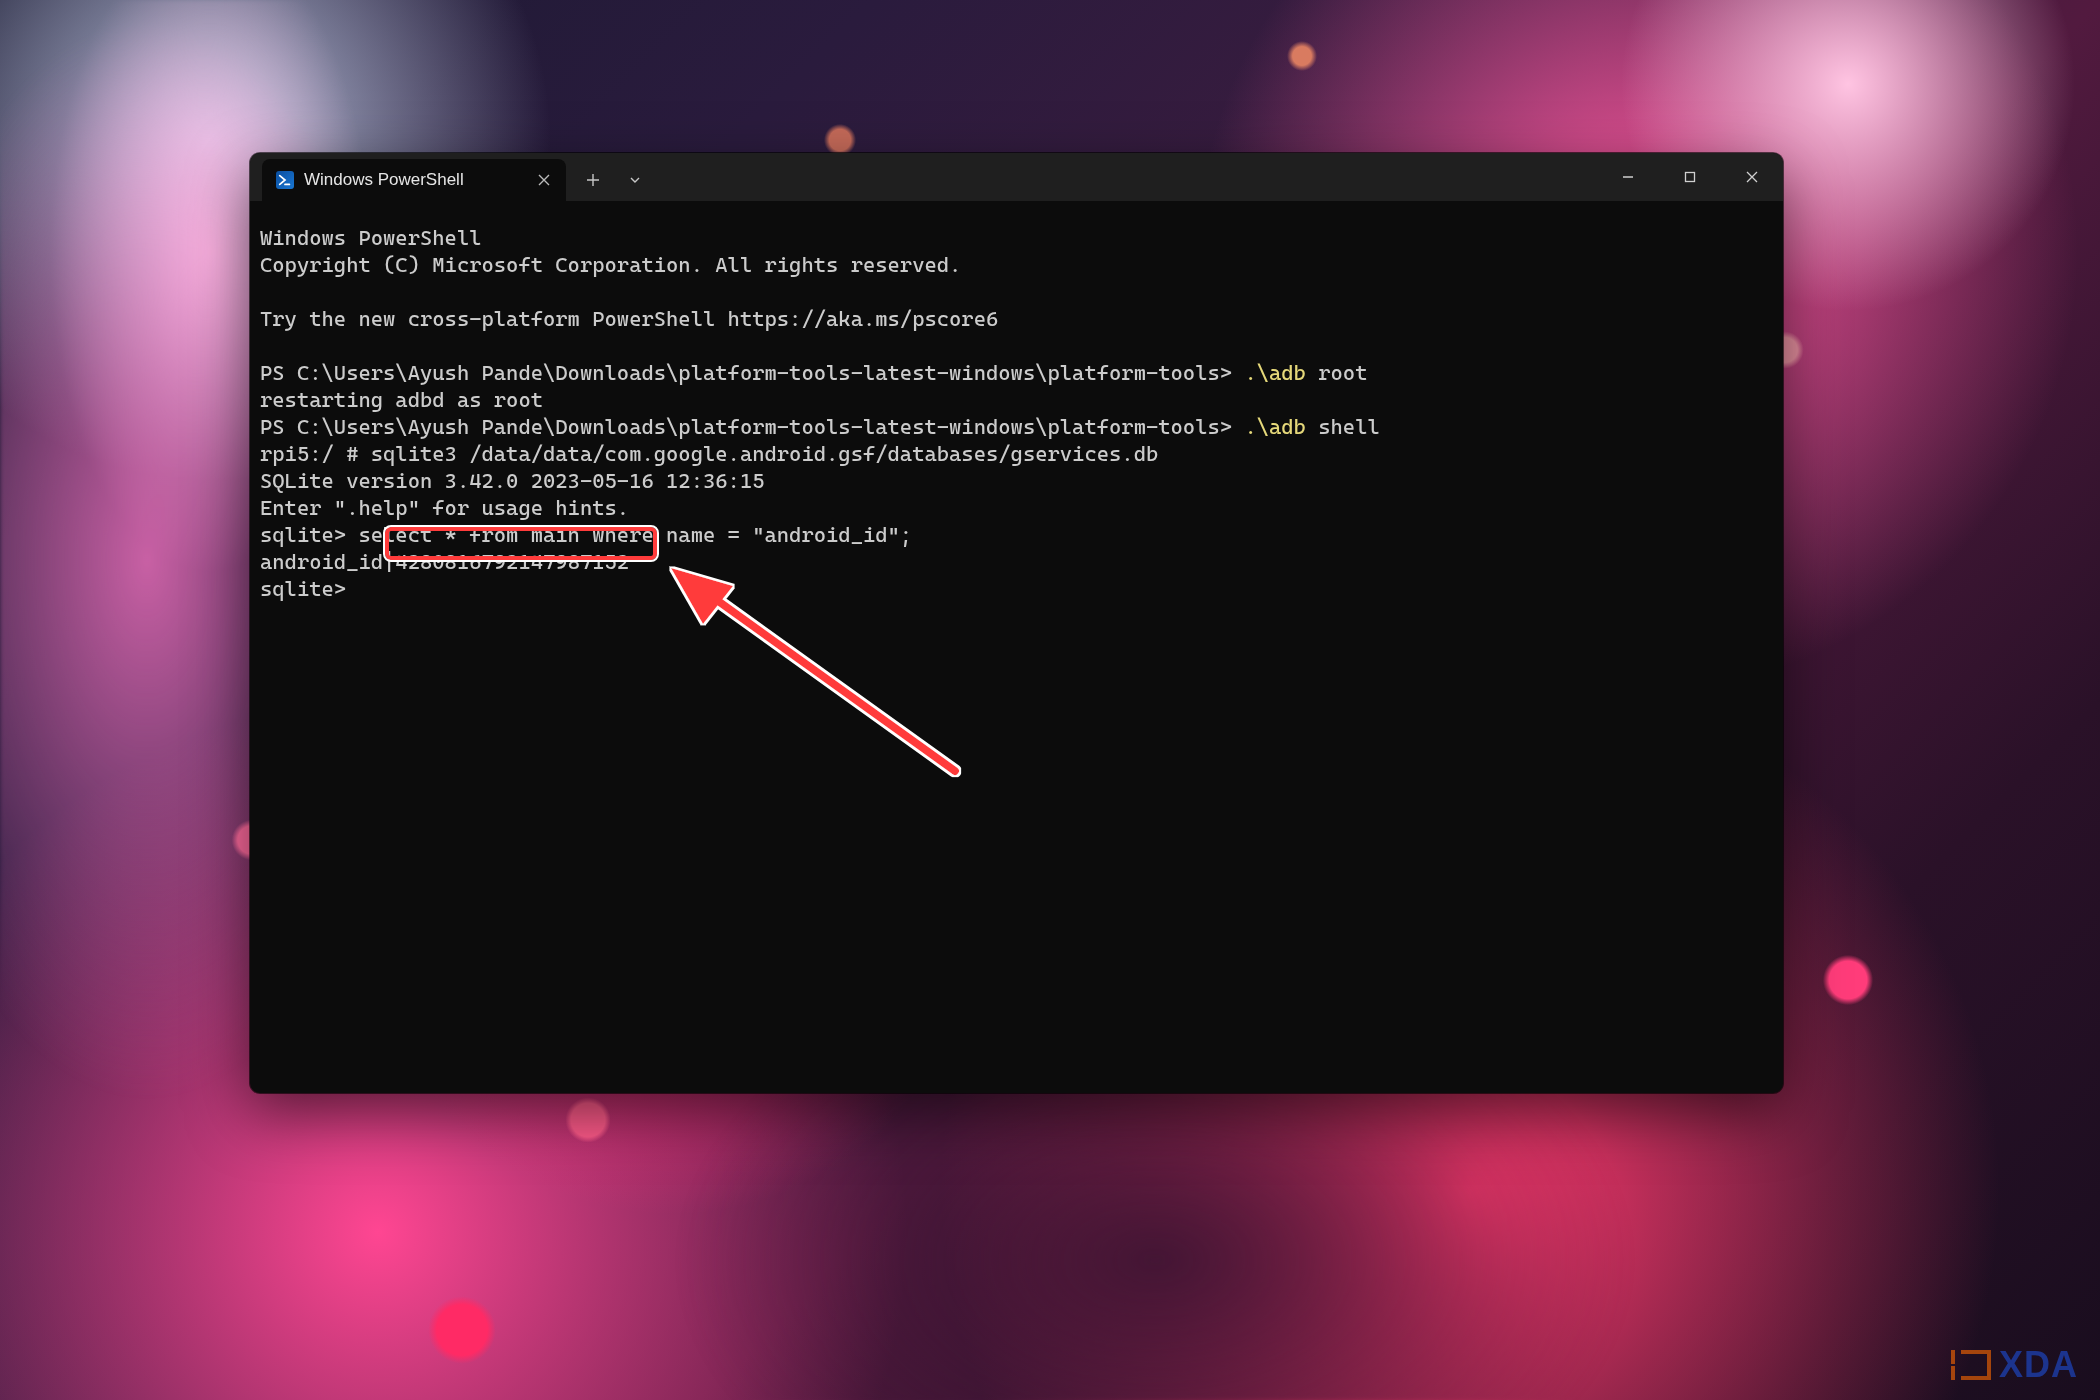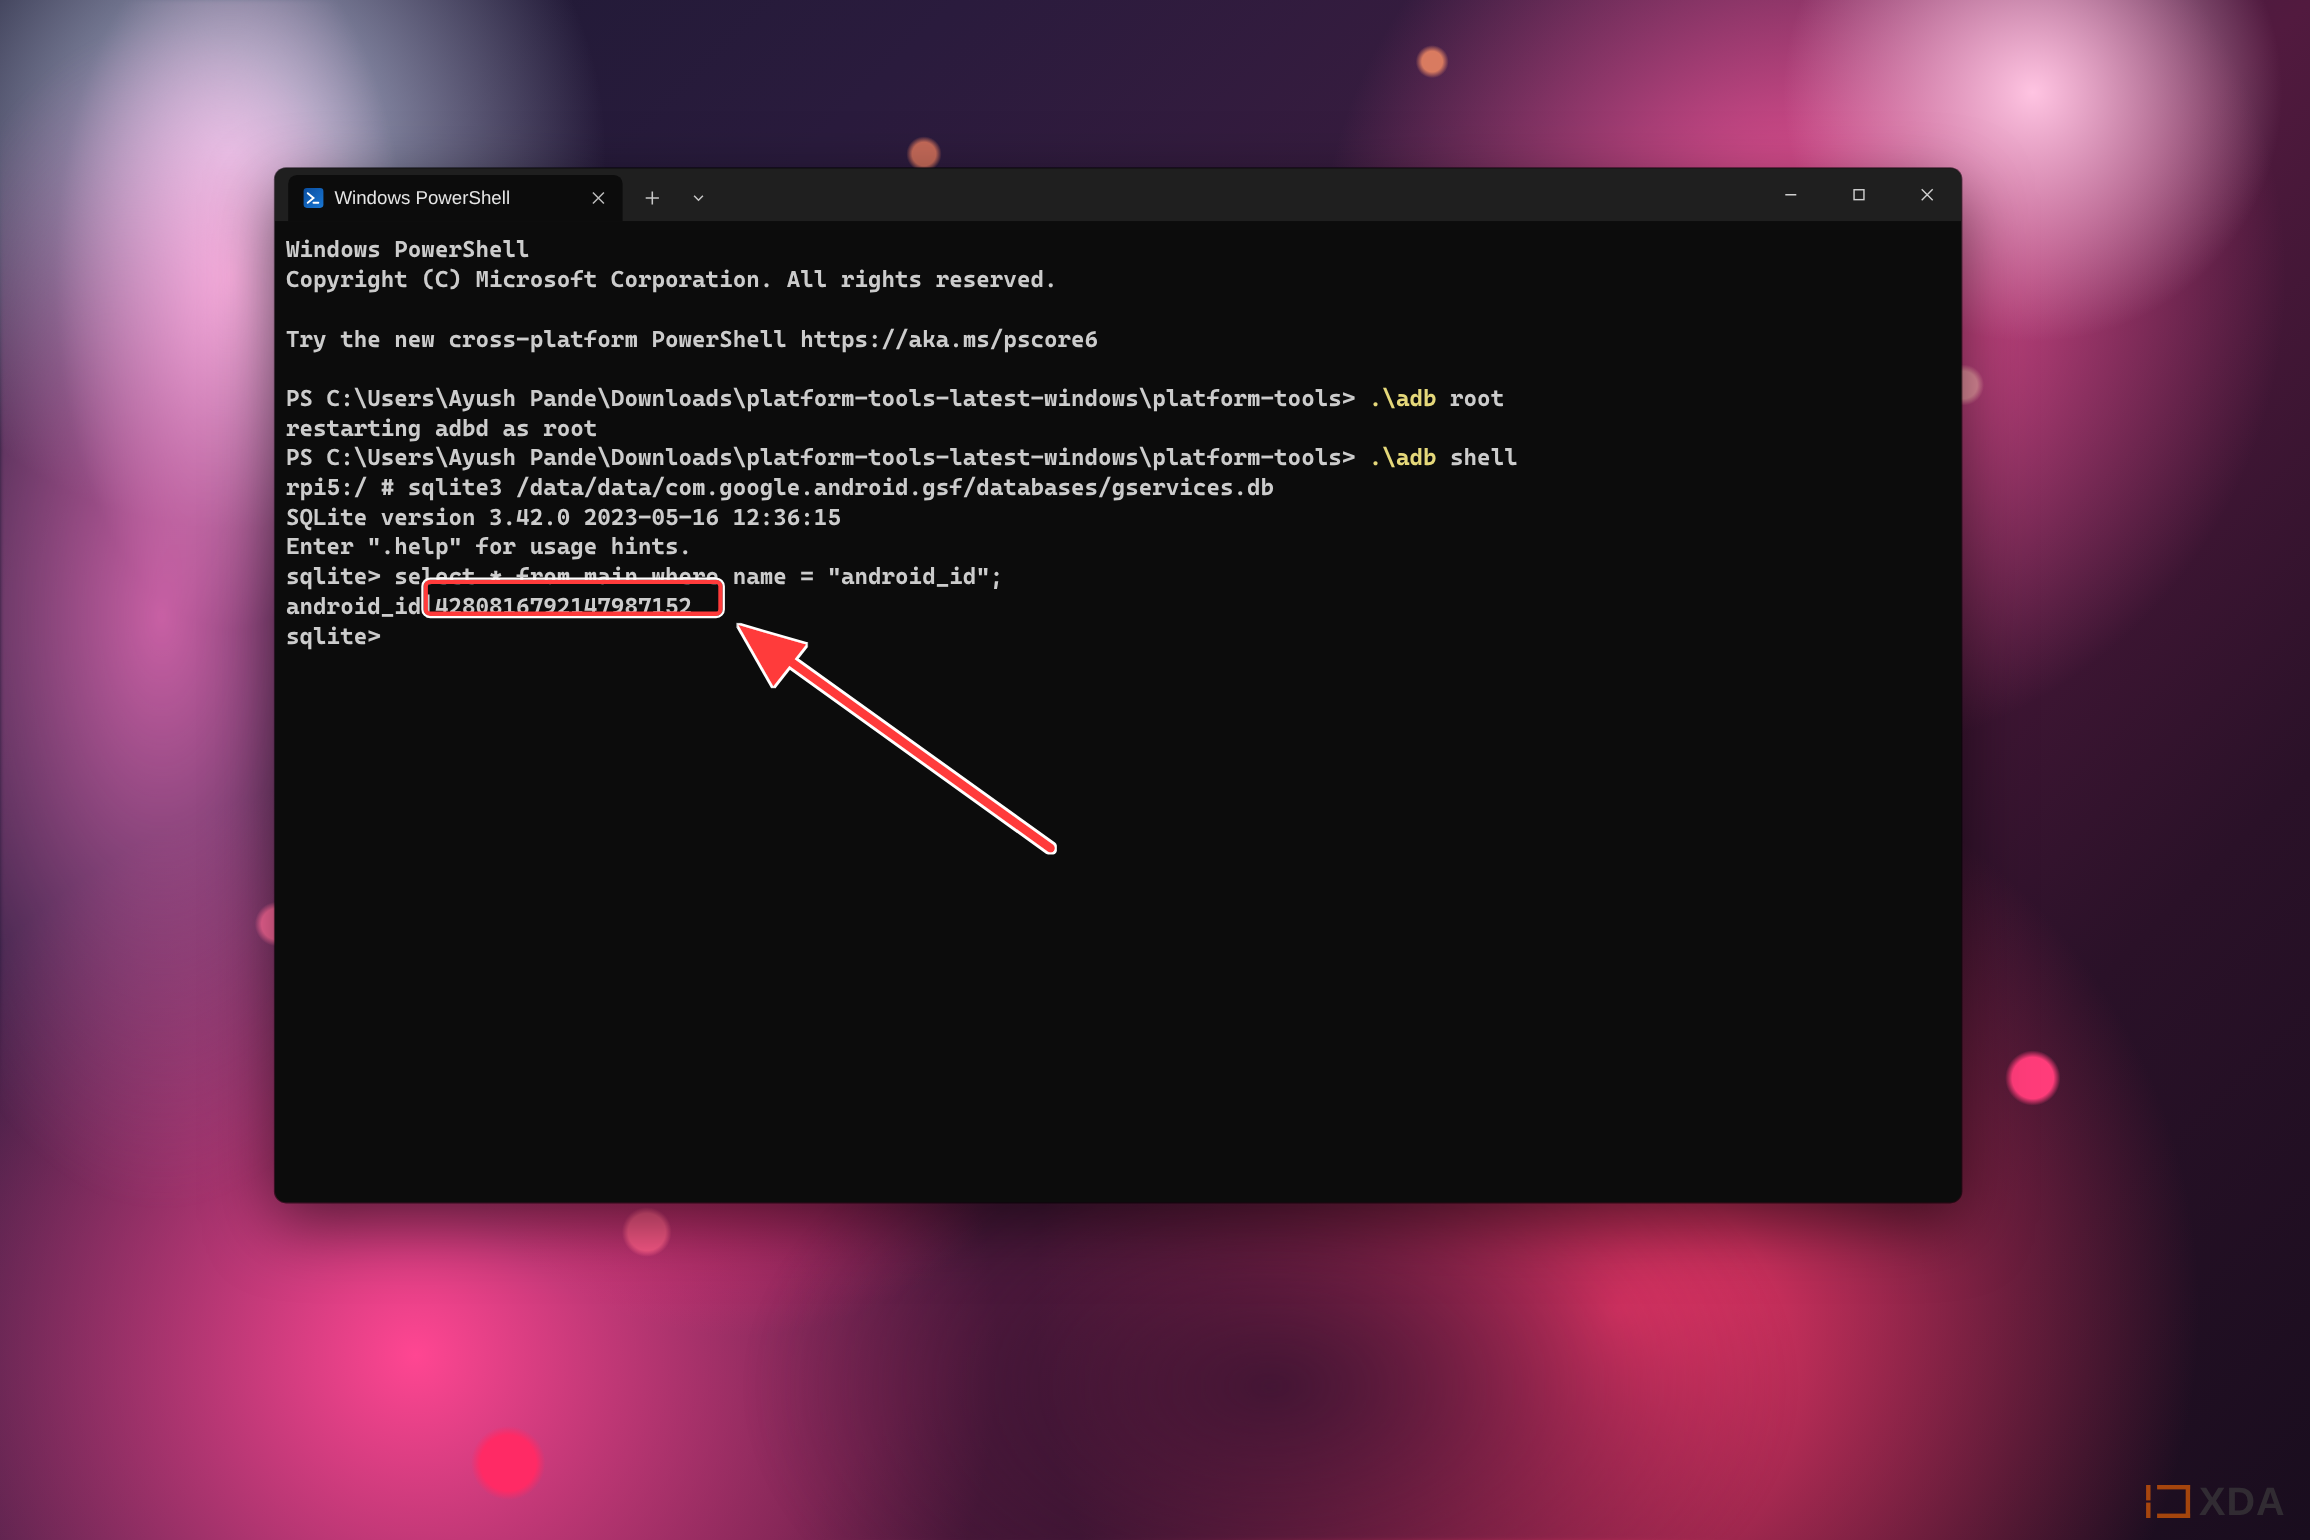--- a/index.html
+++ b/index.html
@@ -125,29 +125,28 @@
     align-items:stretch;
   }
   .win-btn {
     width:62px;
     display:flex;align-items:center;justify-content:center;
     color:#d0d0d0;
   }
 
   .terminal-body {
     flex:1;
-    padding: 13px 10px;
+    padding: 24px 10px;
     font-family: 'Cascadia Mono', Consolas, 'Courier New', monospace;
     font-size: 21px;
     line-height: 27px;
     color: #cccccc;
     white-space: pre;
     overflow: hidden;
     position: relative;
-    font-weight: bold;
   }
   .fg-yellow { color: #e5d87a; }
   .fg-white  { color: #cccccc; }
 
   
   .annotation-box {
     position:absolute;
     border: 4px solid #ff3b3b;
     outline: 2px solid #ffffff;
     outline-offset: -0px;
@@ -187,21 +186,21 @@
     content:"";
     position:absolute;
     left:-10px; bottom:-4px;
     width:4px;height:14px;background:#ff6a00;
   }
   .watermark-text{
     font-family: Arial, sans-serif;
     font-size:36px;
     font-weight:600;
     letter-spacing:1px;
-    color:#404040;
+    color:#1d4ed8;
   }
 </style>
 </head>
 <body>
 
 <div class="wallpaper"></div>
 
 <div class="terminal-window">
 
   <div class="titlebar">

